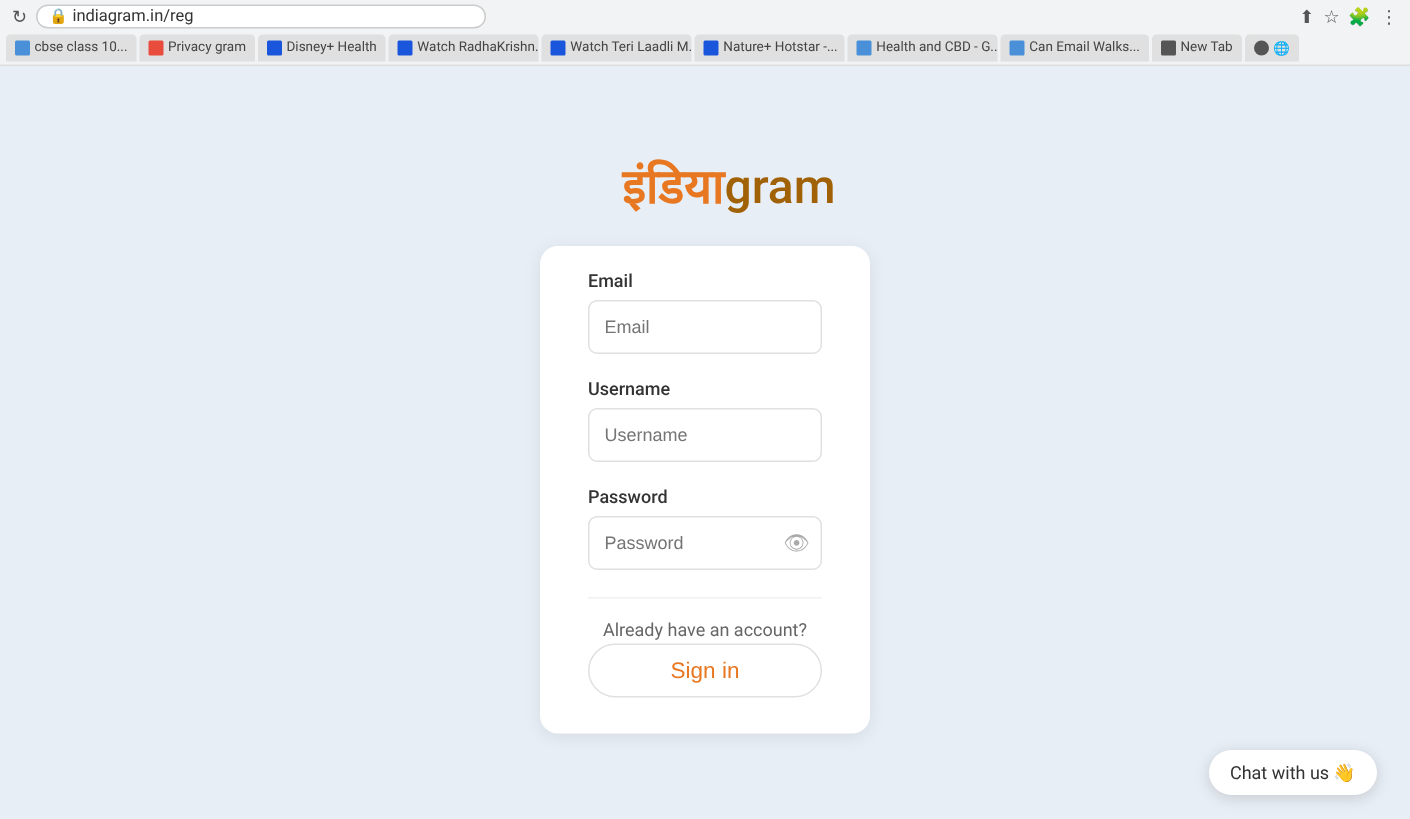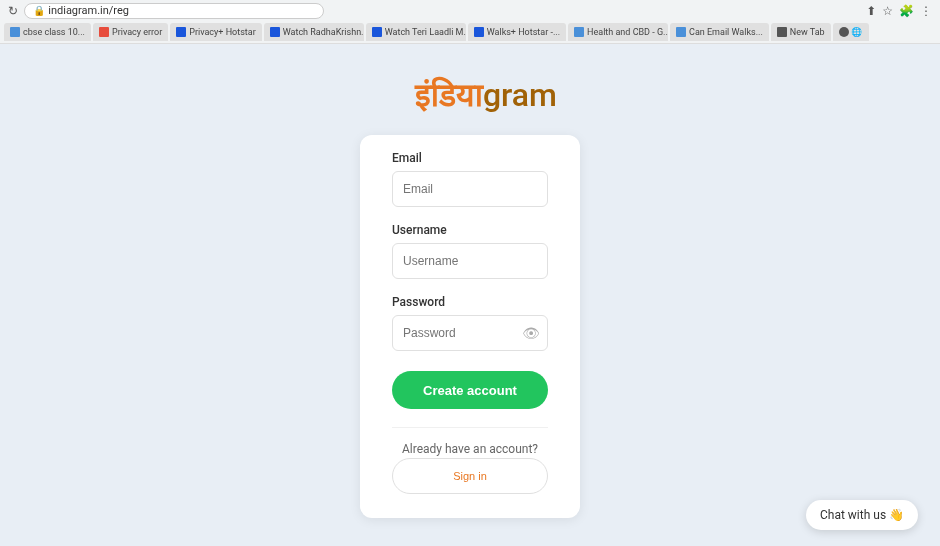--- a/index.html
+++ b/index.html
@@ -205,21 +205,21 @@
       margin-bottom: 2px;
     }
 
     .signin-btn {
       width: 100%;
       height: 36px;
       background: white;
       border: 1.5px solid #e0e0e0;
       border-radius: 20px;
       color: #e87722;
-      font-size: 11px;
+      font-size: 15px;
       font-weight: 500;
       cursor: pointer;
     }
 
     
     .chat-widget {
       position: absolute;
       bottom: 16px;
       right: 22px;
       background: white;
@@ -252,37 +252,37 @@
       <span class="browser-action-icon">⋮</span>
     </div>
   </div>
   <div class="tabs-row">
     <div class="tab-item">
       <div class="tab-favicon" style="background:#4a90d9;"></div>
       <span>cbse class 10...</span>
     </div>
     <div class="tab-item">
       <div class="tab-favicon" style="background:#e74c3c;"></div>
-      <span>Privacy error</span>
+      <span>Privacy gram</span>
     </div>
     <div class="tab-item">
       <div class="tab-favicon" style="background:#1a56db;"></div>
-      <span>Privacy+ Hotstar</span>
+      <span>Disney+ Health</span>
     </div>
     <div class="tab-item">
       <div class="tab-favicon" style="background:#1a56db;"></div>
       <span>Watch RadhaKrishn...</span>
     </div>
     <div class="tab-item">
       <div class="tab-favicon" style="background:#1a56db;"></div>
       <span>Watch Teri Laadli M...</span>
     </div>
     <div class="tab-item">
       <div class="tab-favicon" style="background:#1a56db;"></div>
-      <span>Walks+ Hotstar -...</span>
+      <span>Nature+ Hotstar -...</span>
     </div>
     <div class="tab-item">
       <div class="tab-favicon" style="background:#4a90d9;"></div>
       <span>Health and CBD - G...</span>
     </div>
     <div class="tab-item">
       <div class="tab-favicon" style="background:#4a90d9;"></div>
       <span>Can Email Walks...</span>
     </div>
     <div class="tab-item">
@@ -319,21 +319,20 @@
     
     <div class="field-group">
       <div class="field-label">Password</div>
       <div class="password-wrapper">
         <input class="field-input" type="password" placeholder="Password" style="">
         <span class="eye-icon">👁</span>
       </div>
     </div>
 
     
-    <button class="create-btn">Create account</button>
 
     <div class="divider"></div>
 
     
     <div class="already-text">Already have an account?</div>
 
     
     <button class="signin-btn">Sign in</button>
 
   </div>

